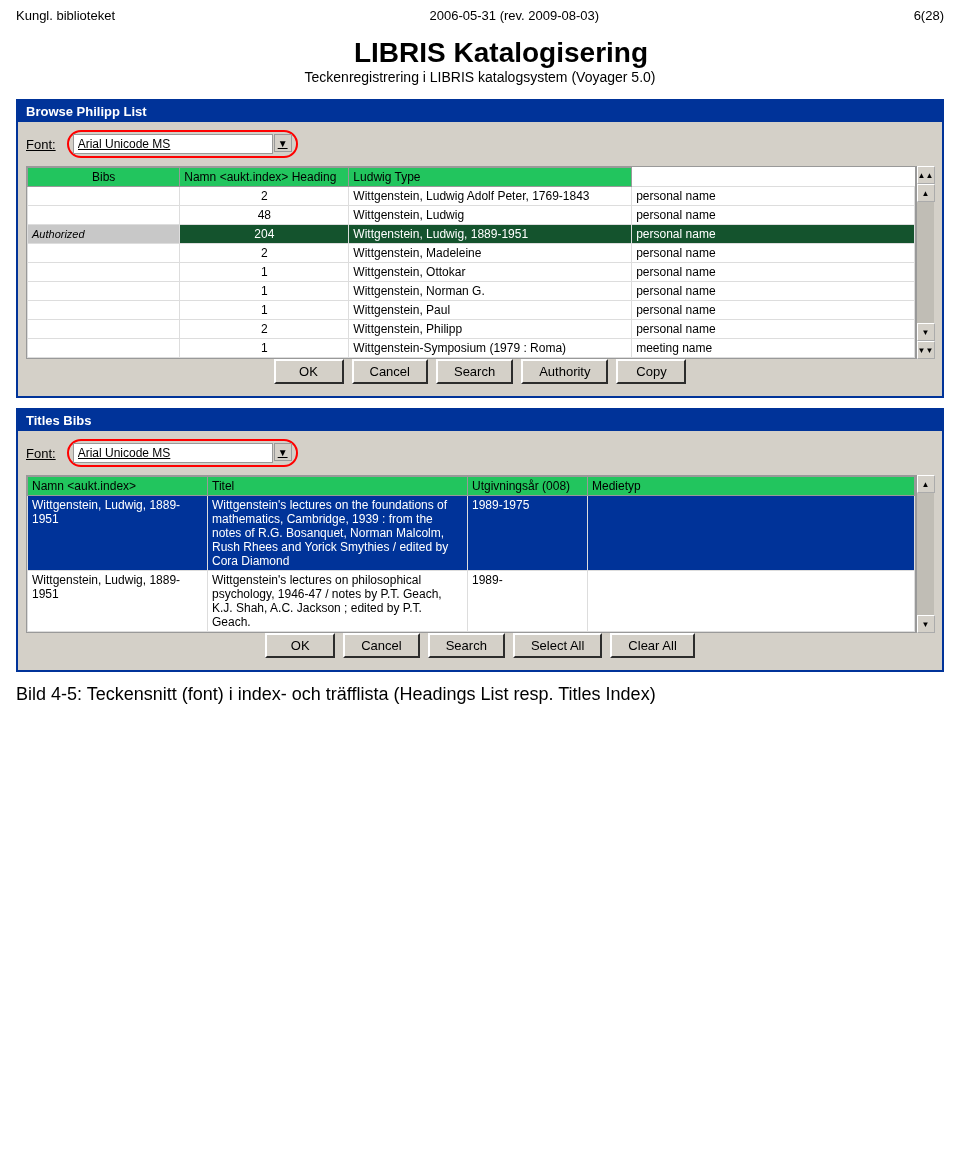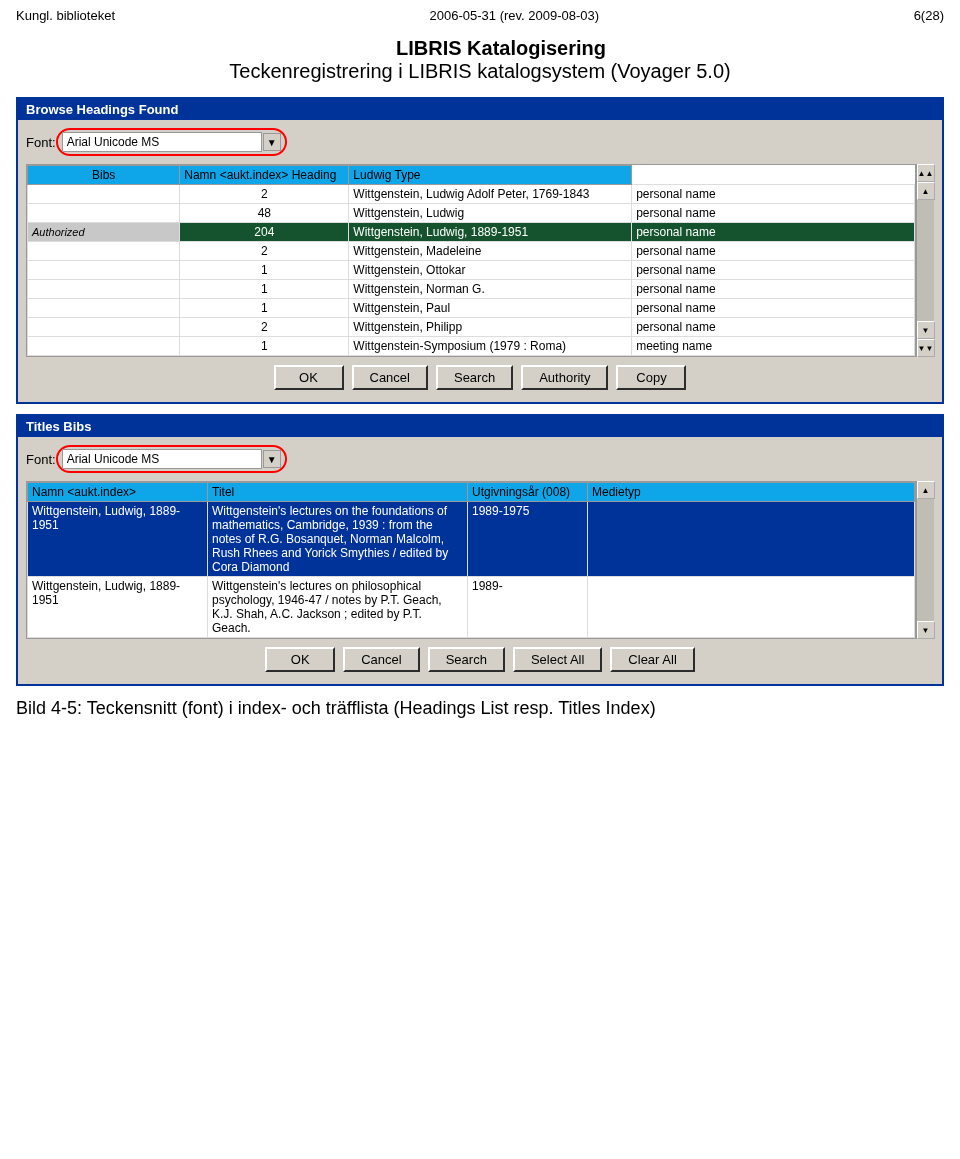--- a/index.html
+++ b/index.html
@@ -18,26 +18,26 @@
       align-items: flex-start;
       padding: 8px 16px 4px 16px;
       font-size: 13px;
     }
 
     .page-title-block {
       text-align: center;
       padding: 10px 0 8px 0;
     }
     .page-title-block h1 {
-      font-size: 20px;
+      font-size: 28px;
       font-weight: bold;
       padding-left: 42px;
     }
     .page-title-block h2 {
-      font-size: 20px;
+      font-size: 14px;
       font-weight: normal;
     }
 
     .dialog-box {
       border: 2px solid #003399;
       margin: 6px 16px;
       background: #d4d0c8;
     }
 
     .dialog-titlebar {
@@ -48,31 +48,32 @@
       padding: 3px 8px;
     }
 
     .dialog-inner {
       padding: 8px;
     }
 
     .font-row {
       display: flex;
       align-items: center;
-      gap: 0;
+      gap: 11px;
       margin-bottom: 8px;
+      text-decoration: underline;
     }
 
     .font-label {
       font-size: 13px;
     }
 
     .font-select-wrapper {
       display: inline-flex;
-      align-items: center;
+      align-items: flex-start;
       border: 2px solid #f00;
       border-radius: 18px;
       padding: 2px 4px;
     }
 
     .font-select {
       border: 1px solid #999;
       background: #fff;
       font-size: 12px;
       padding: 2px 4px;
@@ -100,37 +101,36 @@
       overflow: hidden;
     }
 
     table {
       width: 100%;
       border-collapse: collapse;
       font-size: 12px;
     }
 
     table th {
-      background: #0ea5e9;
+      background: #22c55e;
       border: 1px solid #999;
       padding: 2px 4px;
       text-align: left;
       font-weight: normal;
     }
 
     table td {
       border: 1px solid #ddd;
       padding: 2px 4px;
     }
 
     .buttons-row {
       display: flex;
       justify-content: center;
       gap: 8px;
-      margin-top: 8px;
       margin-bottom: 4px;
     }
 
     .win-button {
       background: #d4d0c8;
       border: 2px outset #fff;
       border-top-color: #fff;
       border-left-color: #fff;
       border-right-color: #808080;
       border-bottom-color: #808080;
@@ -214,21 +214,21 @@
   <span>6(28)</span>
 </div>
 
 <div class="page-title-block">
   <h1>LIBRIS Katalogisering</h1>
   <h2>Teckenregistrering i LIBRIS katalogsystem (Voyager 5.0)</h2>
 </div>
 
 <div class="dialog-box">
   <div class="dialog-titlebar">
-    <span>Browse Headings Found</span>
+    <span>Browse Philipp List</span>
   </div>
   <div class="dialog-inner">
 
     <div class="font-row">
       <span class="font-label">Font:</span>
       <div class="font-select-wrapper">
         <input type="text" class="font-select" value="Arial Unicode MS" style="">
         <div class="select-arrow">▼</div>
       </div>
     </div>

